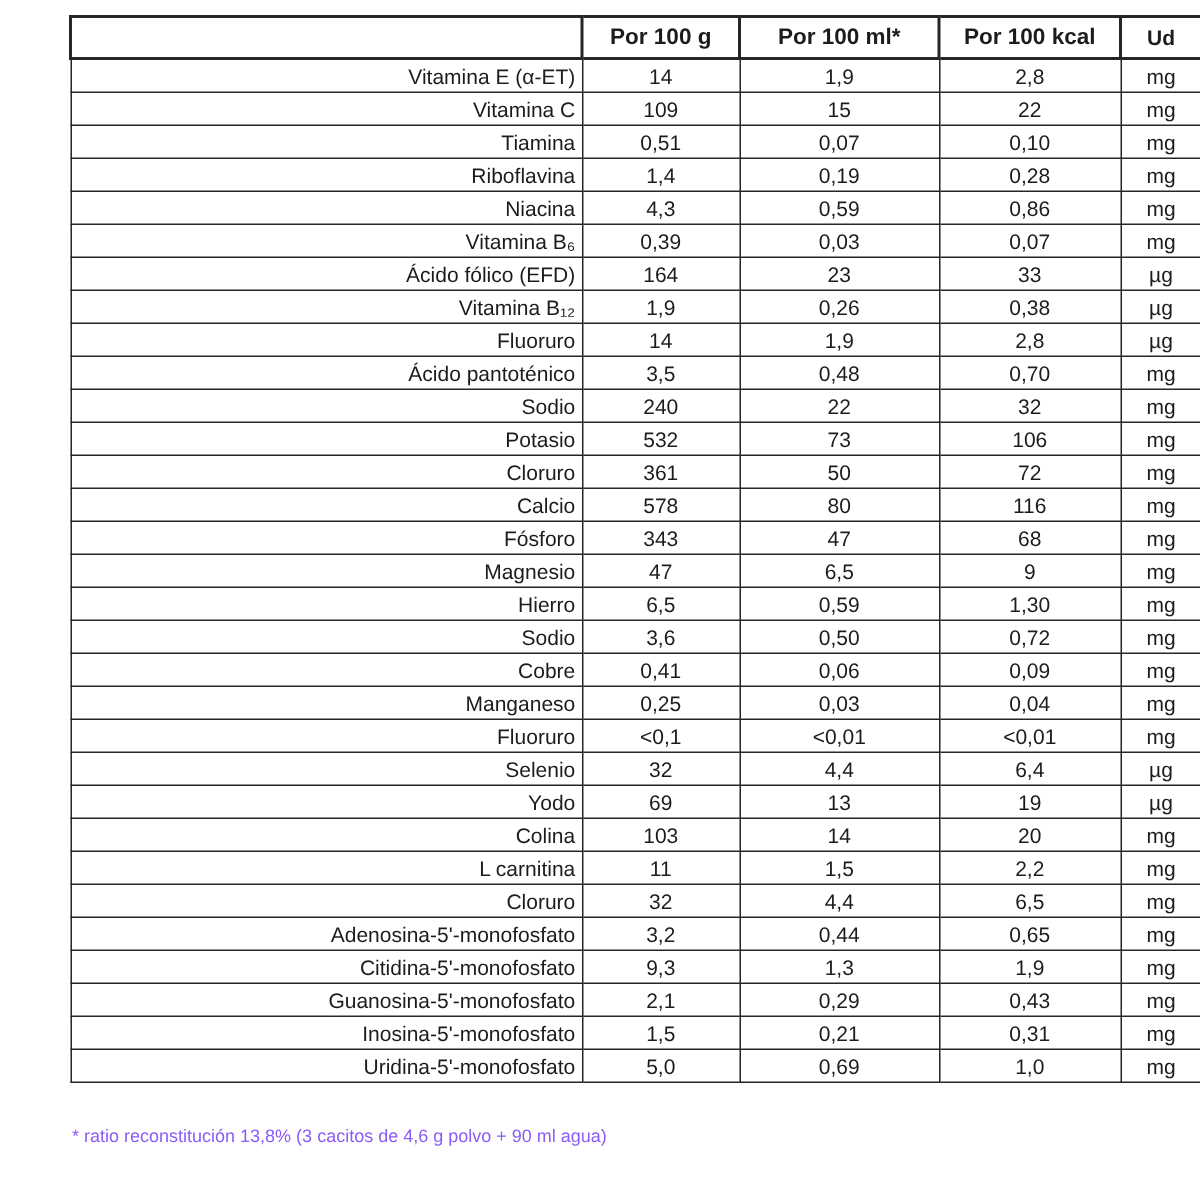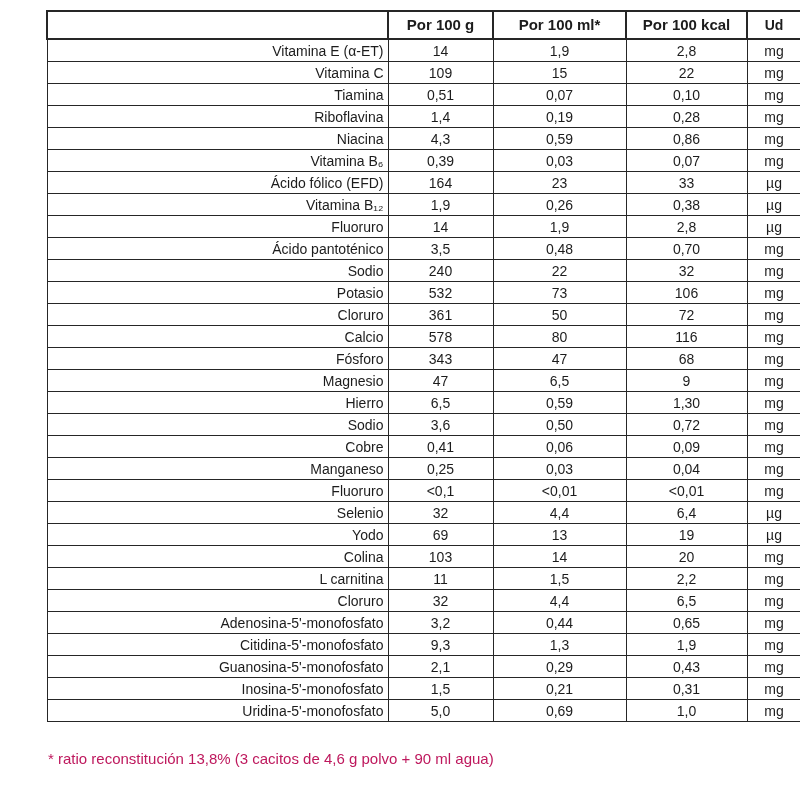--- a/index.html
+++ b/index.html
@@ -54,22 +54,22 @@
   }
   col.c-name  { width: 341px; }
   col.c-g     { width: 105px; }
   col.c-ml    { width: 133px; }
   col.c-kcal  { width: 121px; }
   col.c-ud    { width: 54px;  }
   .footnote {
     position: absolute;
     left: 16px;
     top: 750px;
-    font-size: 15px;
-    color: #be185d;
+    font-size: 12px;
+    color: #8b5cf6;
     margin: 0;
   }
 </style>
 </head>
 <body>
 
 <div class="page">
 
   <table class="nutrition">
     <colgroup>

